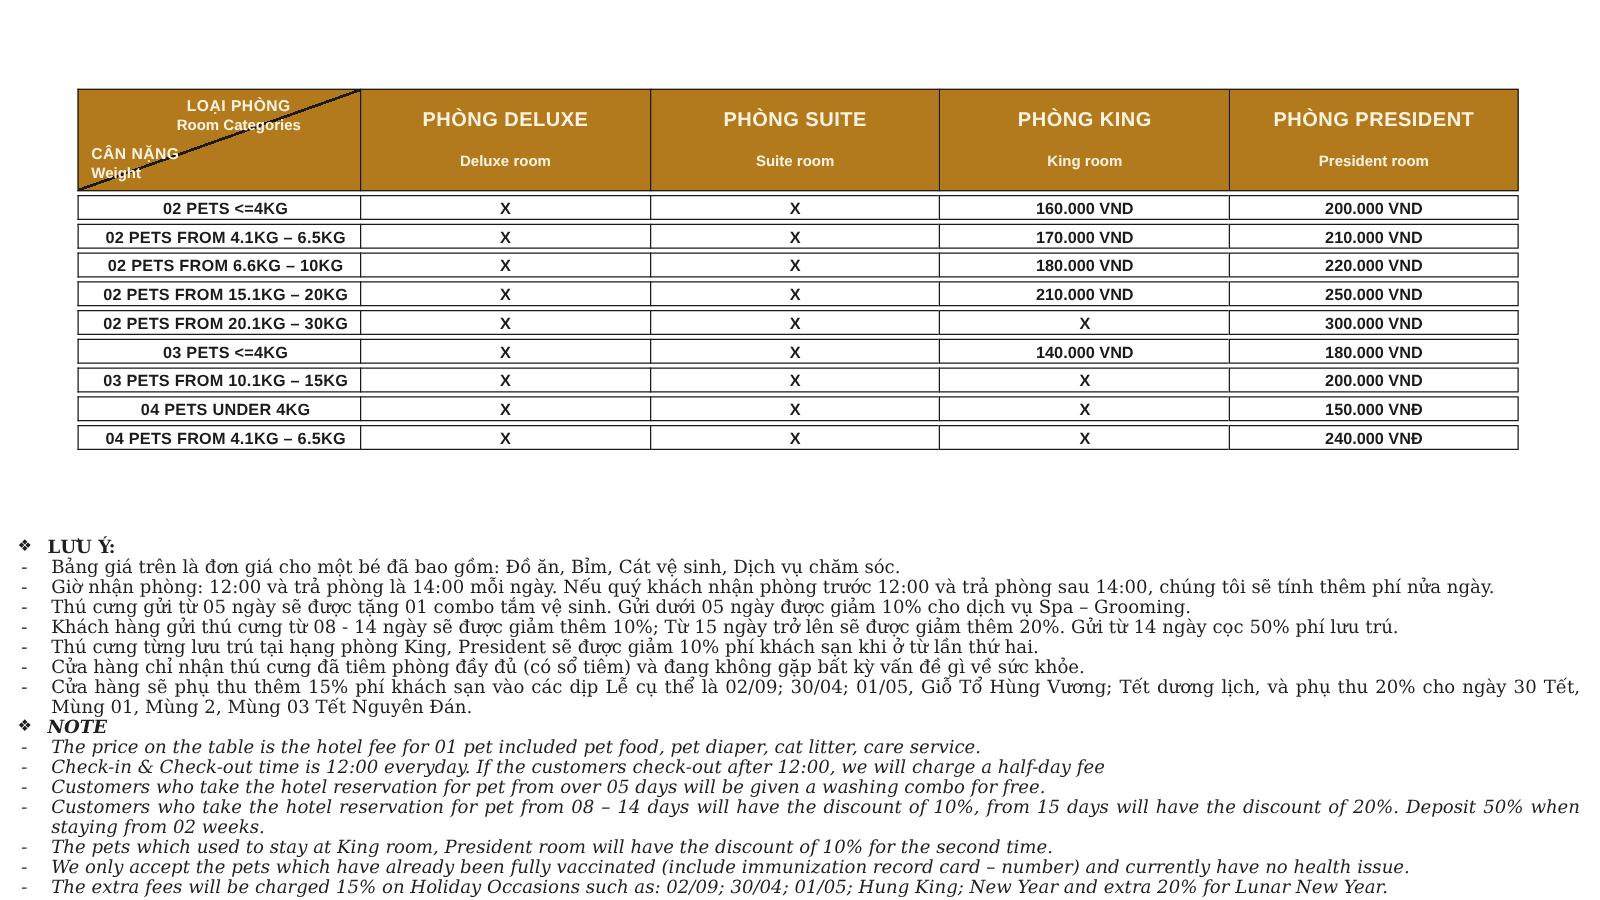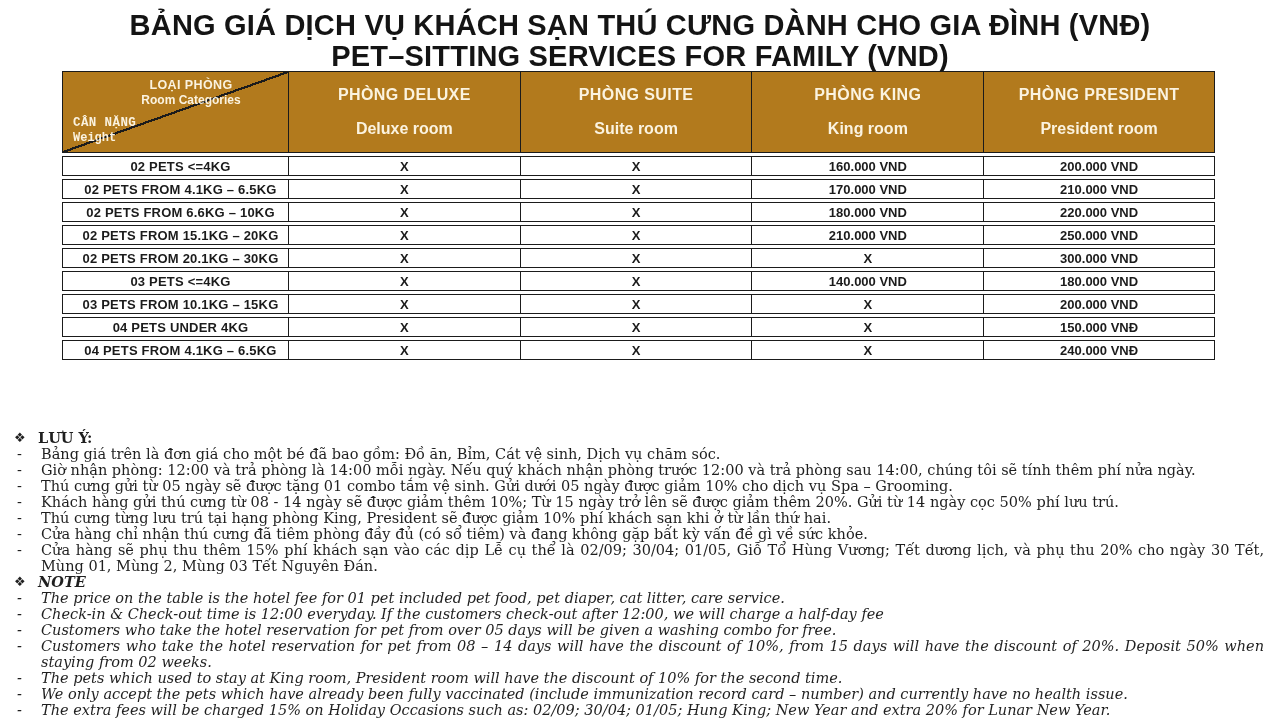--- a/index.html
+++ b/index.html
@@ -11,30 +11,30 @@
   
   table.price-table{position:absolute;left:62px;top:68px;width:1153px;
         border-collapse:separate;border-spacing:0 3px;table-layout:fixed;}
   col.c0{width:19.6%;}
   .price-table th,.price-table td{border-top:1.6px solid #1b1b1b;border-bottom:1.6px solid #1b1b1b;
         border-left:1.6px solid #1b1b1b;}
   .price-table th:last-child,.price-table td:last-child{border-right:1.6px solid #1b1b1b;}
   .price-table th{background:#B27A1D;color:#FBF3E0;height:80px;vertical-align:middle;
         font-weight:bold;padding:0;}
   .head-vi{font-size:16px;letter-spacing:0.4px;}
-  .head-en{font-size:16px;margin-top:16px;}
+  .head-en{font-size:12px;margin-top:16px;}
   th.corner{position:relative;
      background-image:linear-gradient(to bottom right,
         transparent calc(50% - 1.1px), #1b1b1b calc(50% - 1.1px),
         #1b1b1b calc(50% + 1.1px), transparent calc(50% + 1.1px));
      background-color:#B27A1D;}
   .corner-top{position:absolute;top:6px;left:0;right:0;text-align:center;padding-left:31px;}
   .corner-top .head-vi{font-size:12.5px;}
   .corner-top .head-en{font-size:12px;margin-top:1px;}
-  .corner-bottom{position:absolute;bottom:7px;left:10px;text-align:left;font-family:Liberation Mono, monospace;}
+  .corner-bottom{position:absolute;bottom:7px;left:10px;text-align:left;}
   .corner-bottom .head-vi{font-size:12.5px;}
   .corner-bottom .head-en{font-size:12px;margin-top:1px;}
   .price-table td{background:#fff;height:18px;font-weight:bold;font-size:13px;padding:0;}
   td.lbl{text-align:center;padding-left:10px;letter-spacing:0.2px;}
   td.val{text-align:center;}
   
   .notes{position:absolute;left:0;right:0;top:430px;padding:0 16px 0 14px;
          font-family:"DejaVu Serif","Liberation Serif",serif;font-size:14.5px;
          line-height:16px;color:#1f1f1f;}
   .note-heading{display:flex;font-weight:bold;}
@@ -42,24 +42,20 @@
   .note-item{display:flex;}
   .note-item .dash{width:24px;flex:none;padding-left:3px;}
   .note-item .note-text{flex:1;text-align:justify;}
   .en{font-style:italic;}
 </style>
 </head>
 <body>
 
 <div class="page">
 
-  <div class="title">
-    <div>BẢNG GIÁ DỊCH VỤ KHÁCH SẠN THÚ CƯNG DÀNH CHO GIA ĐÌNH (VNĐ)</div>
-    <div>PET–SITTING SERVICES FOR FAMILY (VND)</div>
-  </div>
 
   <table class="price-table">
     <colgroup>
         <col class="c0">
         <col>
         <col>
         <col>
         <col>
       </colgroup>
     <thead>

